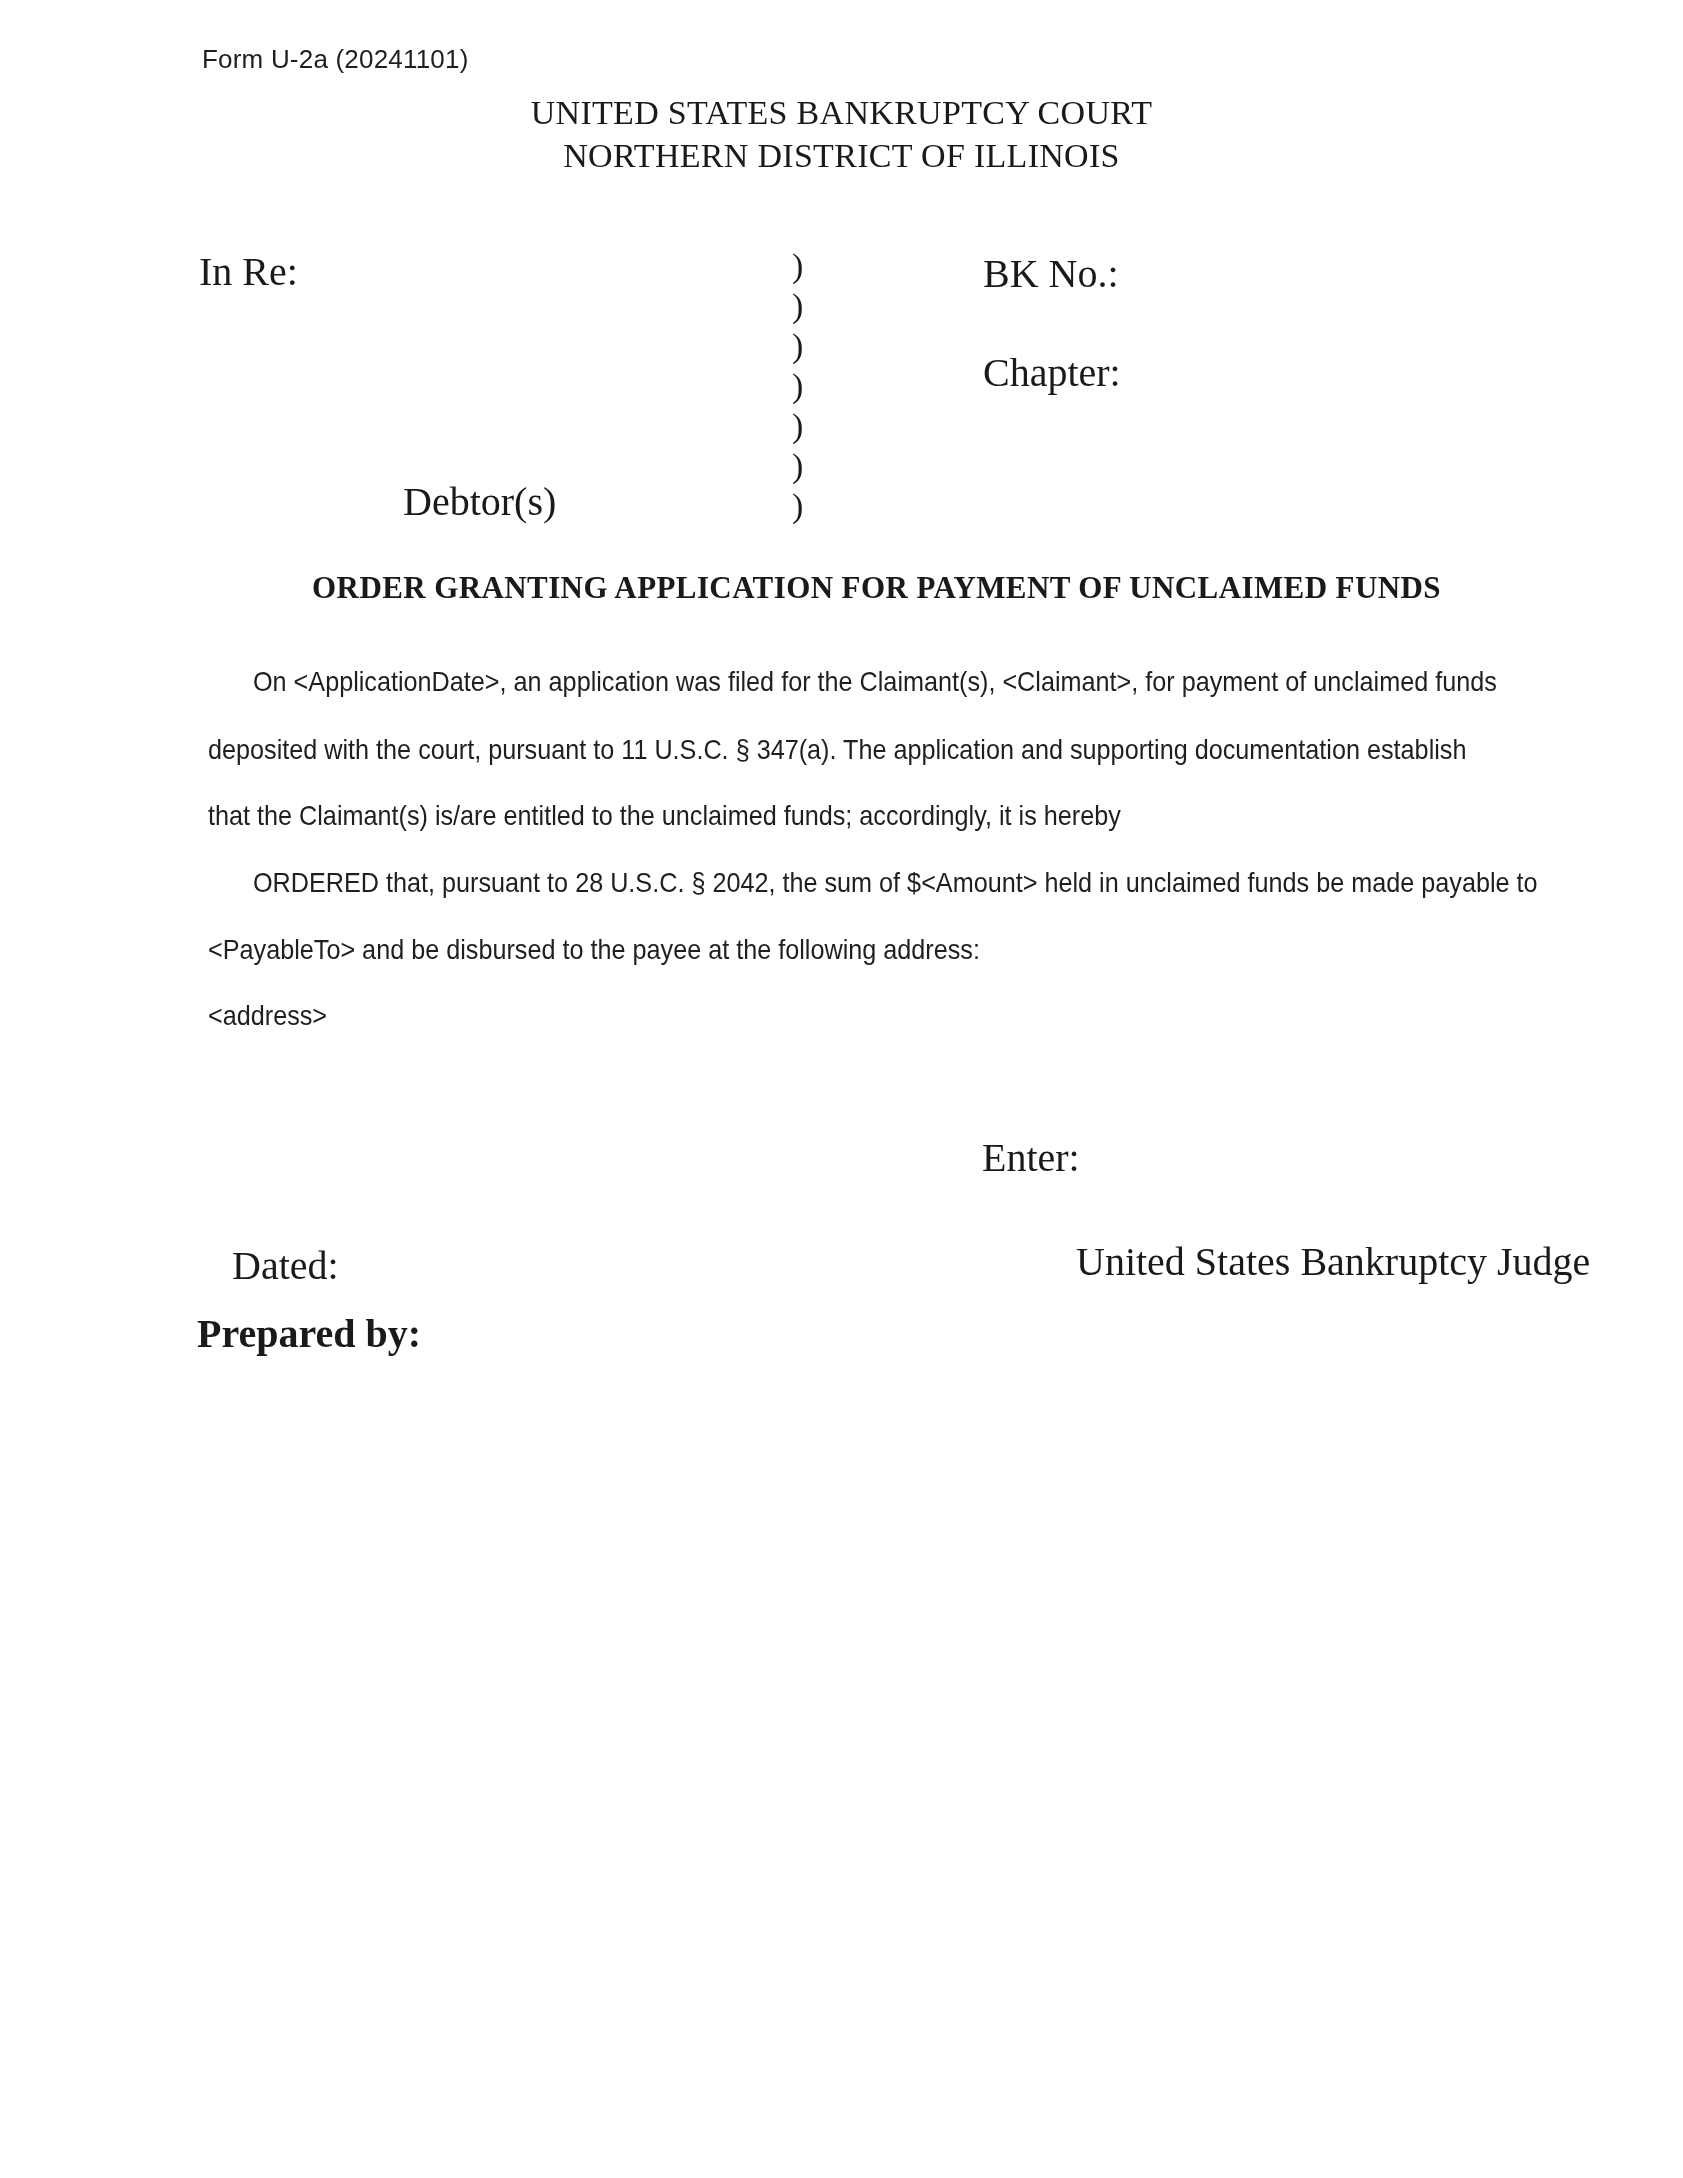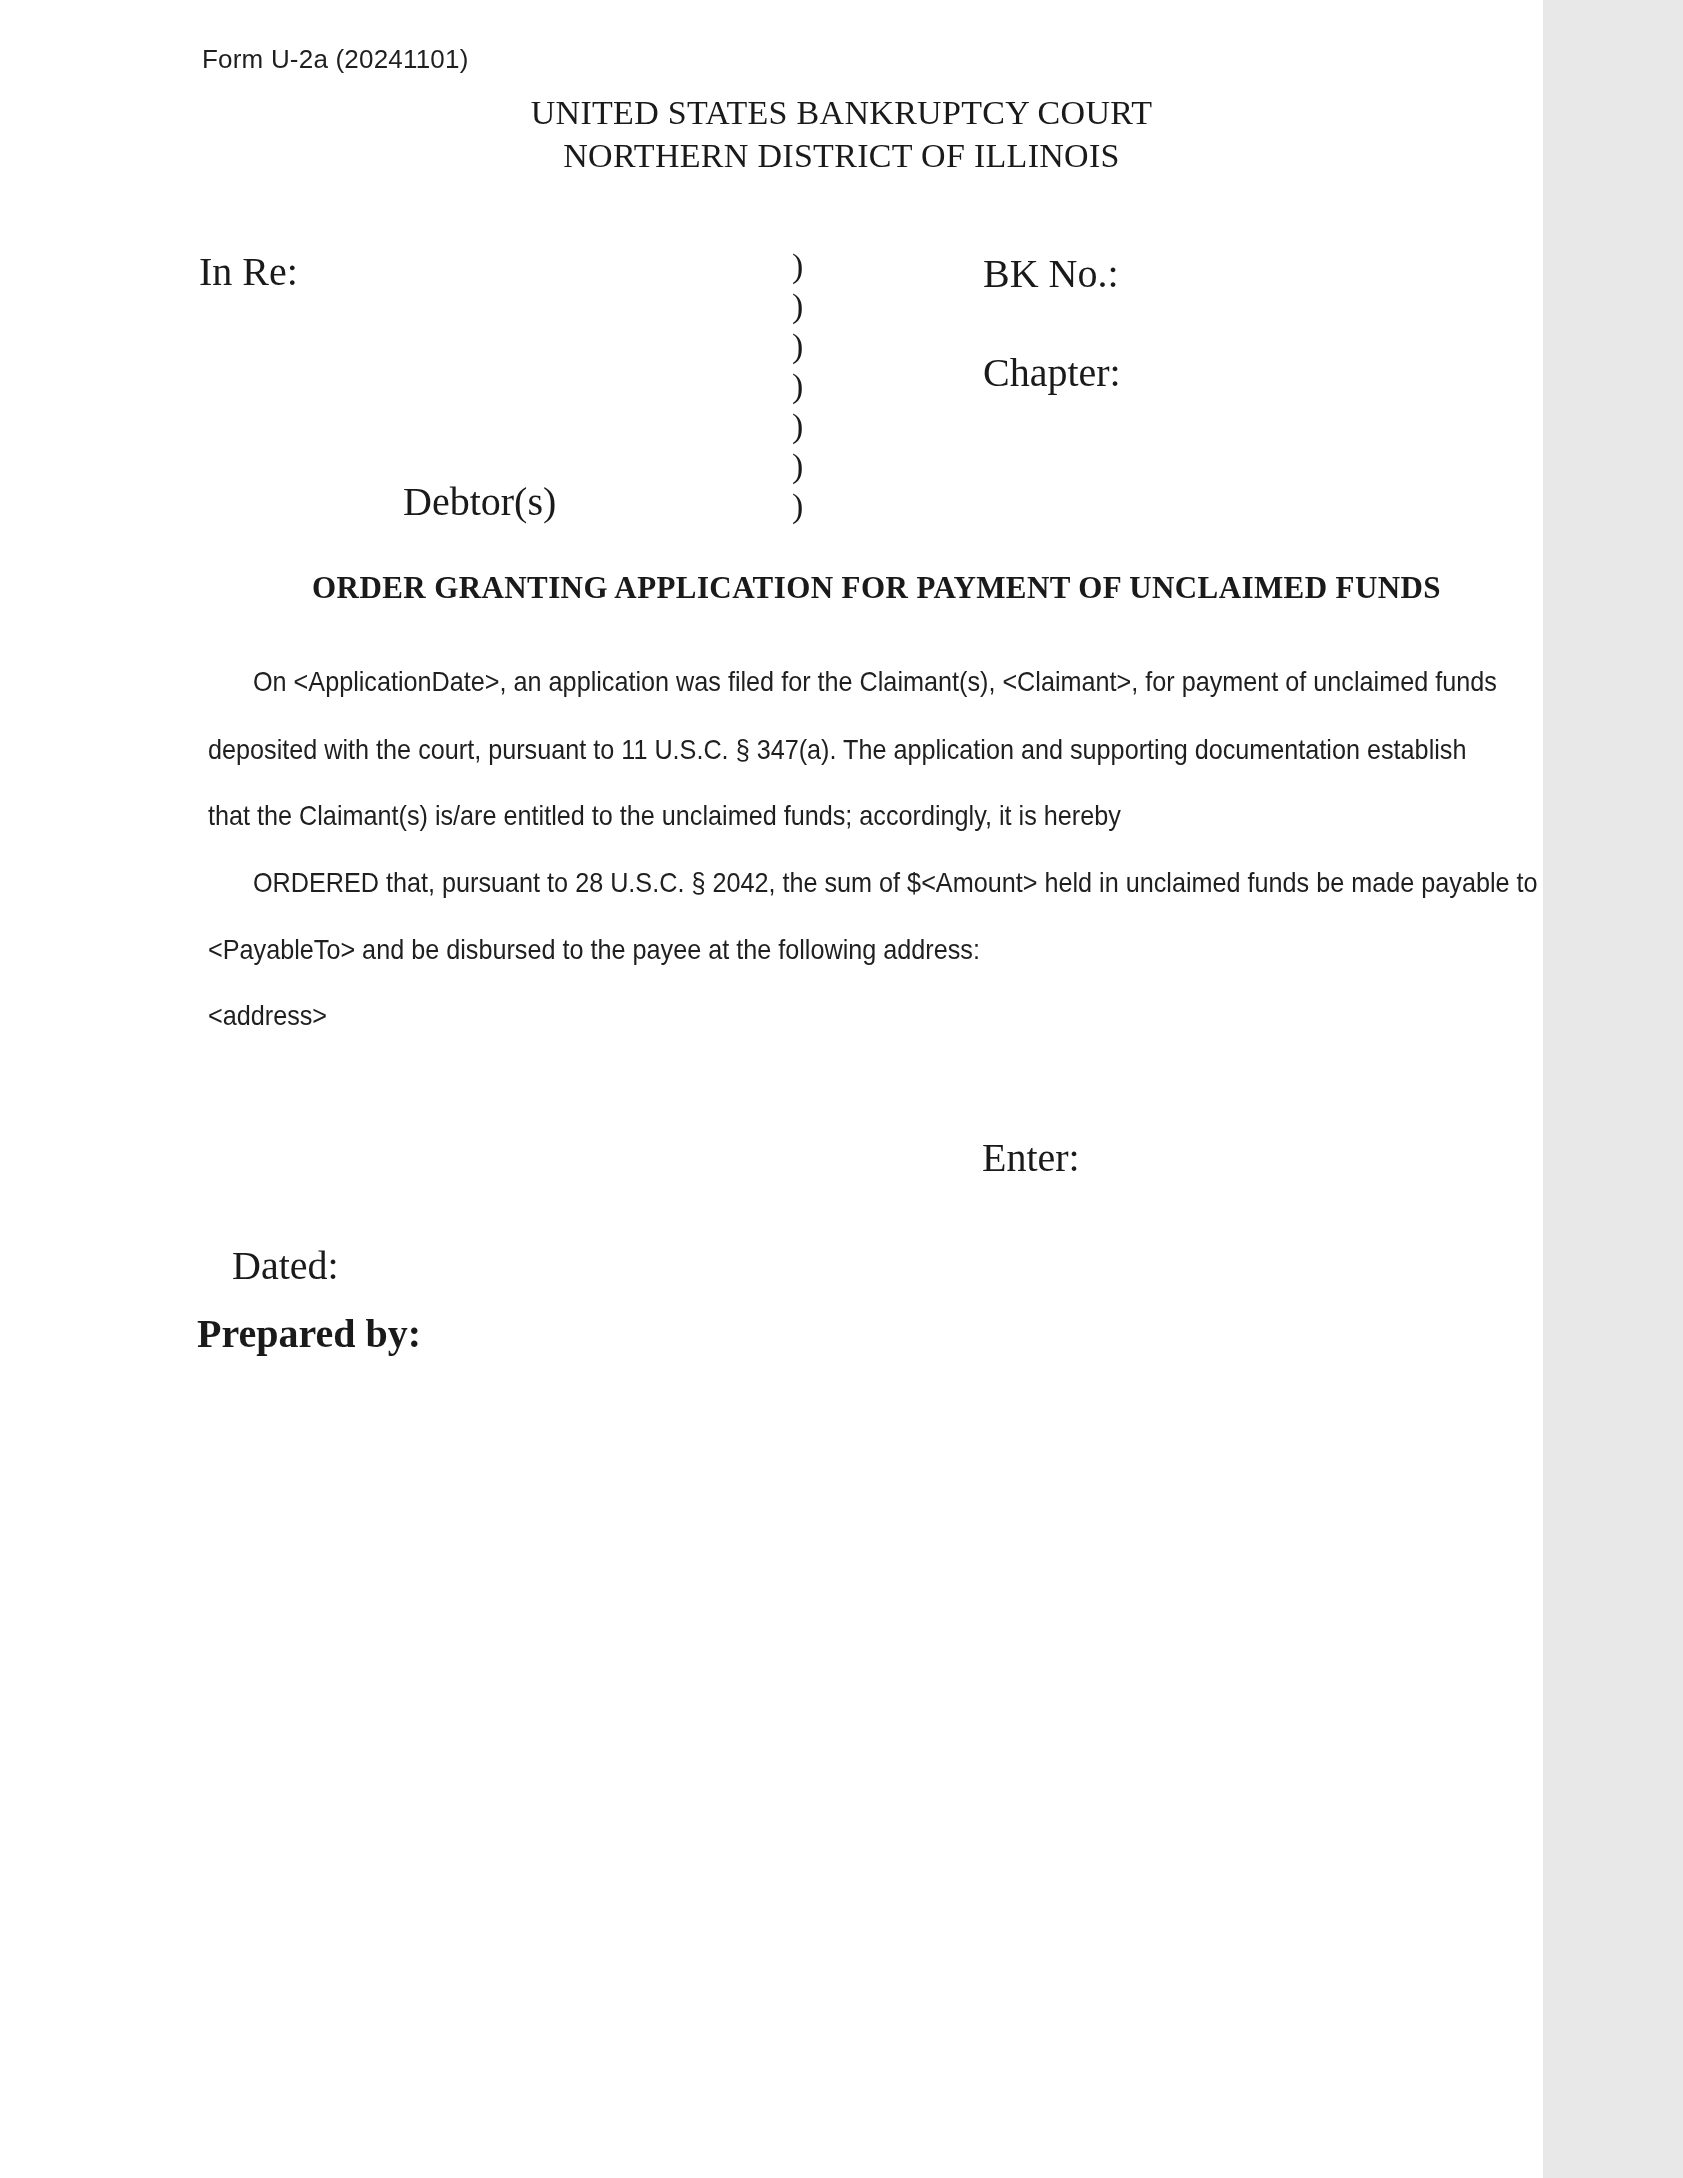--- a/index.html
+++ b/index.html
@@ -2,21 +2,21 @@
 <html><head>
 <meta charset="utf-8">
 <style>
   html, body {
     margin: 0;
     padding: 0;
     background: #e8e8e8;
   }
   .page {
     position: relative;
-    width: 1543px;
+    width: 1683px;
     height: 2178px;
     background: #ffffff;
     color: #1a1a1a;
     overflow: hidden;
   }
   .abs {
     position: absolute;
     white-space: nowrap;
     line-height: 1;
   }
@@ -101,16 +101,17 @@
   <div class="abs sans body-line" style="left:208px; top:736px;">deposited with the court, pursuant to 11 U.S.C. § 347(a). The application and supporting documentation establish</div>
   <div class="abs sans body-line" style="left:208px; top:802px;">that the Claimant(s) is/are entitled to the unclaimed funds; accordingly, it is hereby</div>
 
   <div class="abs sans body-line" style="left:253px; top:869px;">ORDERED that, pursuant to 28 U.S.C. § 2042, the sum of $&lt;Amount&gt; held in unclaimed funds be made payable to</div>
   <div class="abs sans body-line" style="left:208px; top:936px;">&lt;PayableTo&gt; and be disbursed to the payee at the following address:</div>
   <div class="abs sans body-line" style="left:208px; top:1002px;">&lt;address&gt;</div>
 
   <div class="abs serif" style="left:958px; top:1138px;margin-left:24px;">Enter:</div>
 
   <div class="abs serif" style="left:192px; top:1246px;margin-left:40px;">Dated:</div>
+  <div class="abs serif" style="left:1076px; top:1242px;">United States Bankruptcy Judge</div>
   <div class="abs serif bold" style="left:197px; top:1314px;">Prepared by:</div>
 
 </div>
 
 
 </body></html>

